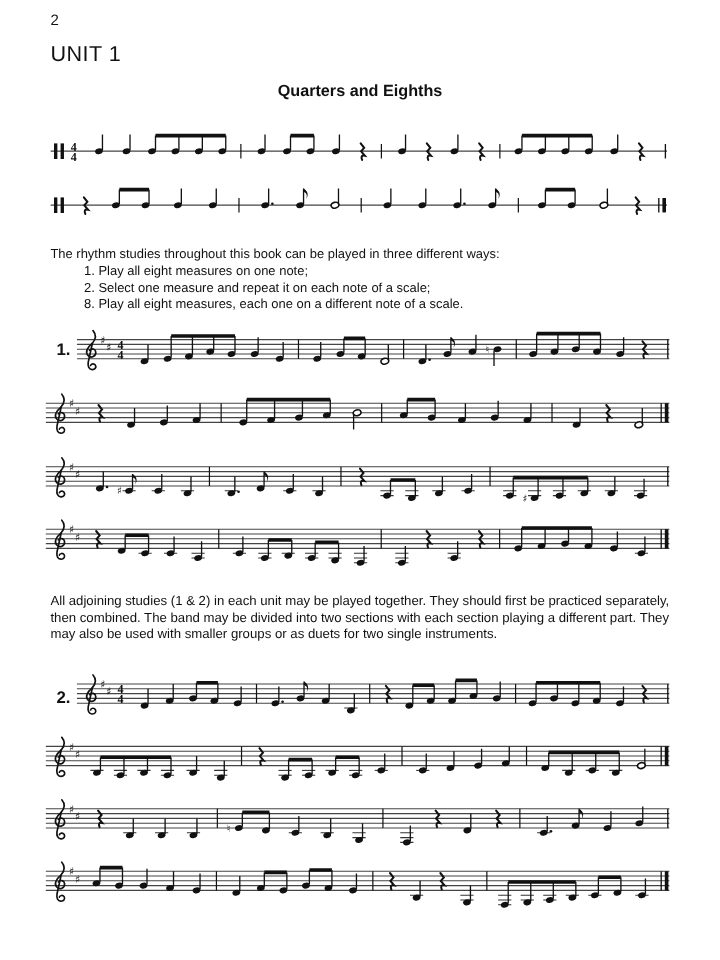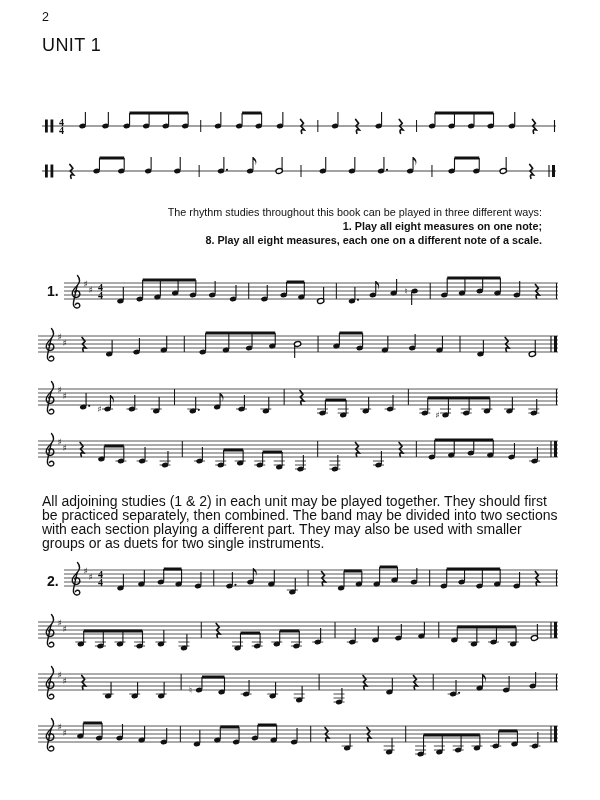--- a/index.html
+++ b/index.html
@@ -7,32 +7,33 @@
     position:relative;width:600px;height:800px;background:#ffffff;
     font-family:"Liberation Sans",sans-serif;color:#111;overflow:hidden;
     margin:0 auto;
   }
   .abs{position:absolute;}
   #page-number{left:42px;top:10px;font-size:12.5px;}
   #unit-title{left:42px;top:35px;font-size:18px;font-weight:400;letter-spacing:0.4px;}
   #section-title{left:0;top:68px;width:100%;text-align:center;font-size:13.5px;font-weight:700;}
   .staff{position:absolute;height:50px;}
   .study-label{font-size:14px;font-weight:700;}
-  #intro{left:42px;top:205px;width:500px;font-size:10.8px;line-height:14px;text-align:right;}
-  #intro .item{margin-left:12px;font-weight:bold;}
-  #middle-paragraph{left:42px;top:494px;width:518px;font-size:14px;line-height:14px;}
+  #intro{left:42px;top:205px;width:500px;font-size:10.8px;line-height:14px;}
+  #intro .item{margin-left:28px;}
+  #middle-paragraph{left:42px;top:494px;width:518px;font-size:11px;line-height:14px;}
   #study1-label{left:47px;top:283px;}
   #study2-label{left:47px;top:573px;}
 </style>
 </head>
 <body>
 
 <div id="page">
   <div class="abs" id="page-number">2</div>
   <div class="abs" id="unit-title">UNIT 1</div>
+  <div class="abs" id="section-title">Quarters and Eighths</div>
 
   <div class="abs staff" style="left:42px;top:106px;width:514px;"><svg width="514" height="50">
         <line x1="0" y1="20" x2="514" y2="20" stroke="#444" stroke-width="1"></line>
         <rect x="3" y="13.5" width="2.8" height="13" fill="#111"></rect>
         <rect x="8.5" y="13.5" width="2.8" height="13" fill="#111"></rect>
         <text x="17" y="19.8" font-size="10" font-weight="bold" font-family="&quot;Liberation Serif&quot;,serif" fill="#111">4</text>
         <text x="17" y="27.8" font-size="10" font-weight="bold" font-family="&quot;Liberation Serif&quot;,serif" fill="#111">4</text>
         <ellipse cx="40.480582524271846" cy="20" rx="3.3" ry="2.4" fill="#111" stroke="#111" stroke-width="0" transform="rotate(-14 40.480582524271846 20)"></ellipse>
         <line x1="43.380582524271844" y1="19" x2="43.380582524271844" y2="6" stroke="#111" stroke-width="1.1"></line>
         <ellipse cx="63.44174757281554" cy="20" rx="3.3" ry="2.4" fill="#111" stroke="#111" stroke-width="0" transform="rotate(-14 63.44174757281554 20)"></ellipse>
@@ -122,20 +123,21 @@
         <ellipse cx="461.25748502994014" cy="20" rx="3.3" ry="2.4" fill="#fff" stroke="#111" stroke-width="1.4" transform="rotate(-14 461.25748502994014 20)"></ellipse>
         <line x1="464.1574850299401" y1="19" x2="464.1574850299401" y2="6" stroke="#111" stroke-width="1.1"></line>
         <path d="M487.70419161676654 13.5 l2.9 3.7 l-2.5 2.9 l3.1 3.7 q-4 -0.8 -2.3 3.5" stroke="#111" stroke-width="1.7" fill="none" stroke-linecap="round"></path>
         <line x1="507" y1="14" x2="507" y2="26" stroke="#111" stroke-width="1.1"></line>
         <rect x="510" y="14" width="3" height="12" fill="#111"></rect>
       </svg></div>
 
   <div class="abs" id="intro">
     <div>The rhythm studies throughout this book can be played in three different ways:</div>
     <div class="item">1. Play all eight measures on one note;</div>
+    <div class="item">2. Select one measure and repeat it on each note of a scale;</div>
     <div class="item">8. Play all eight measures, each one on a different note of a scale.</div>
   </div>
 
   <div class="abs study-label" id="study1-label">1.</div>
   <div class="abs staff" style="left:64px;top:271px;width:494px;"><svg width="494" height="50">
         <line x1="0" y1="12" x2="494" y2="12" stroke="#444" stroke-width="0.9"></line>
         <line x1="0" y1="16" x2="494" y2="16" stroke="#444" stroke-width="0.9"></line>
         <line x1="0" y1="20" x2="494" y2="20" stroke="#444" stroke-width="0.9"></line>
         <line x1="0" y1="24" x2="494" y2="24" stroke="#444" stroke-width="0.9"></line>
         <line x1="0" y1="28" x2="494" y2="28" stroke="#444" stroke-width="0.9"></line>

